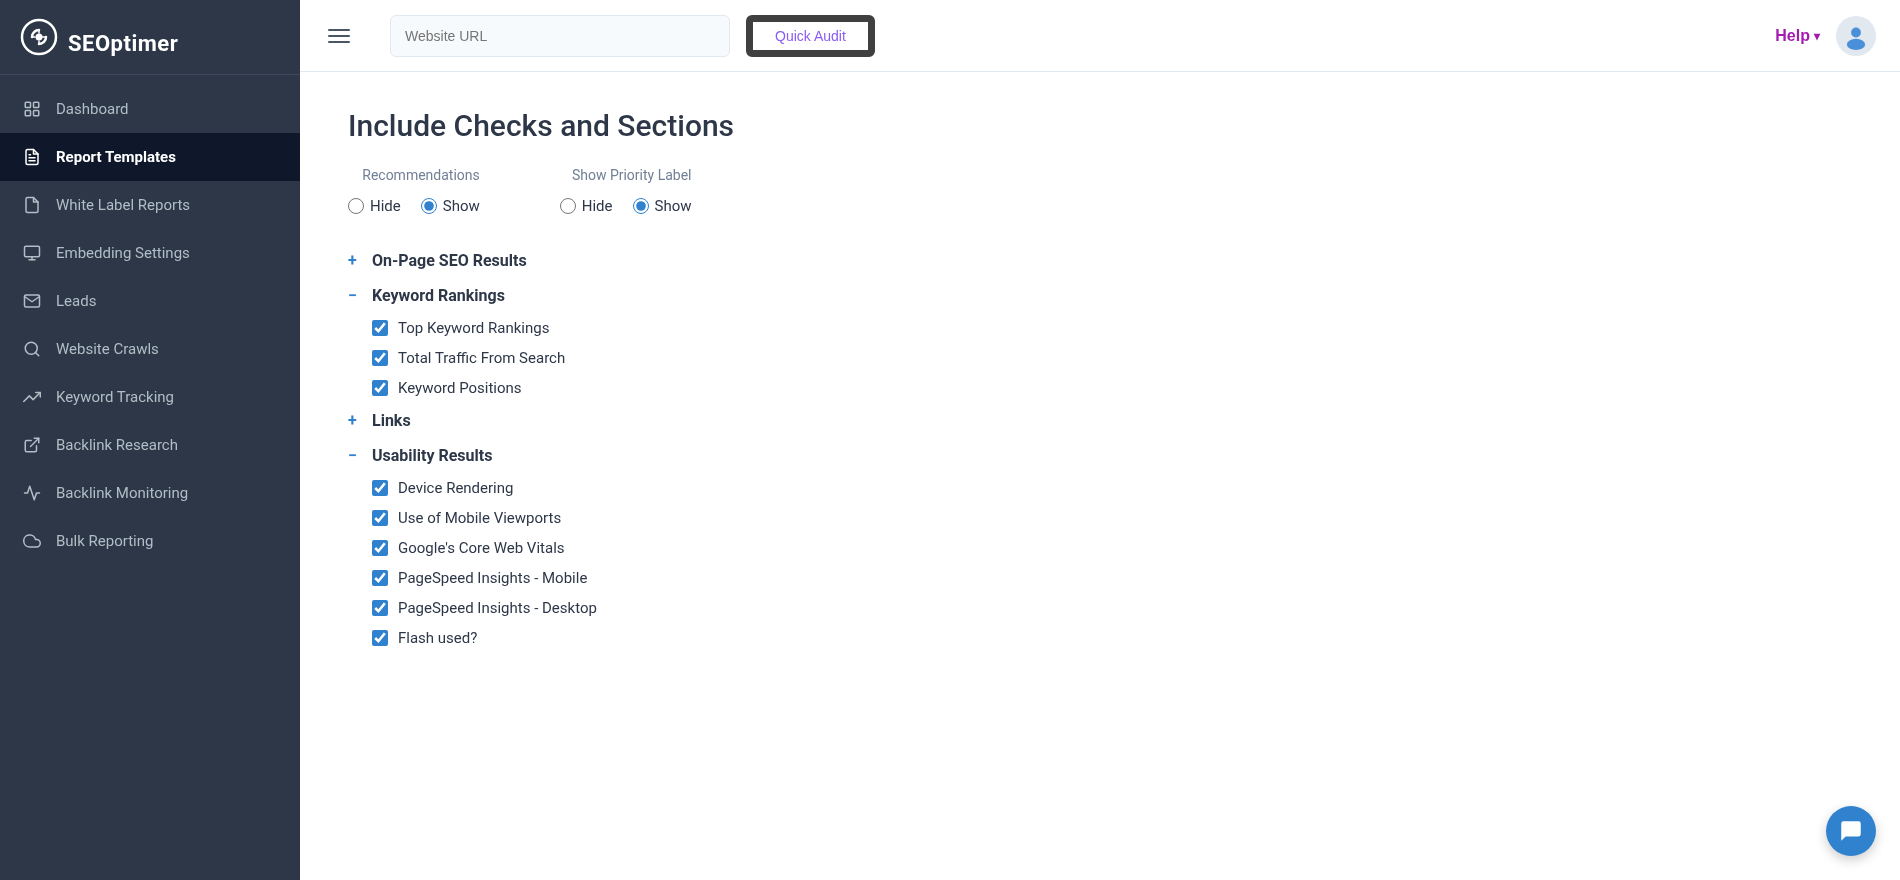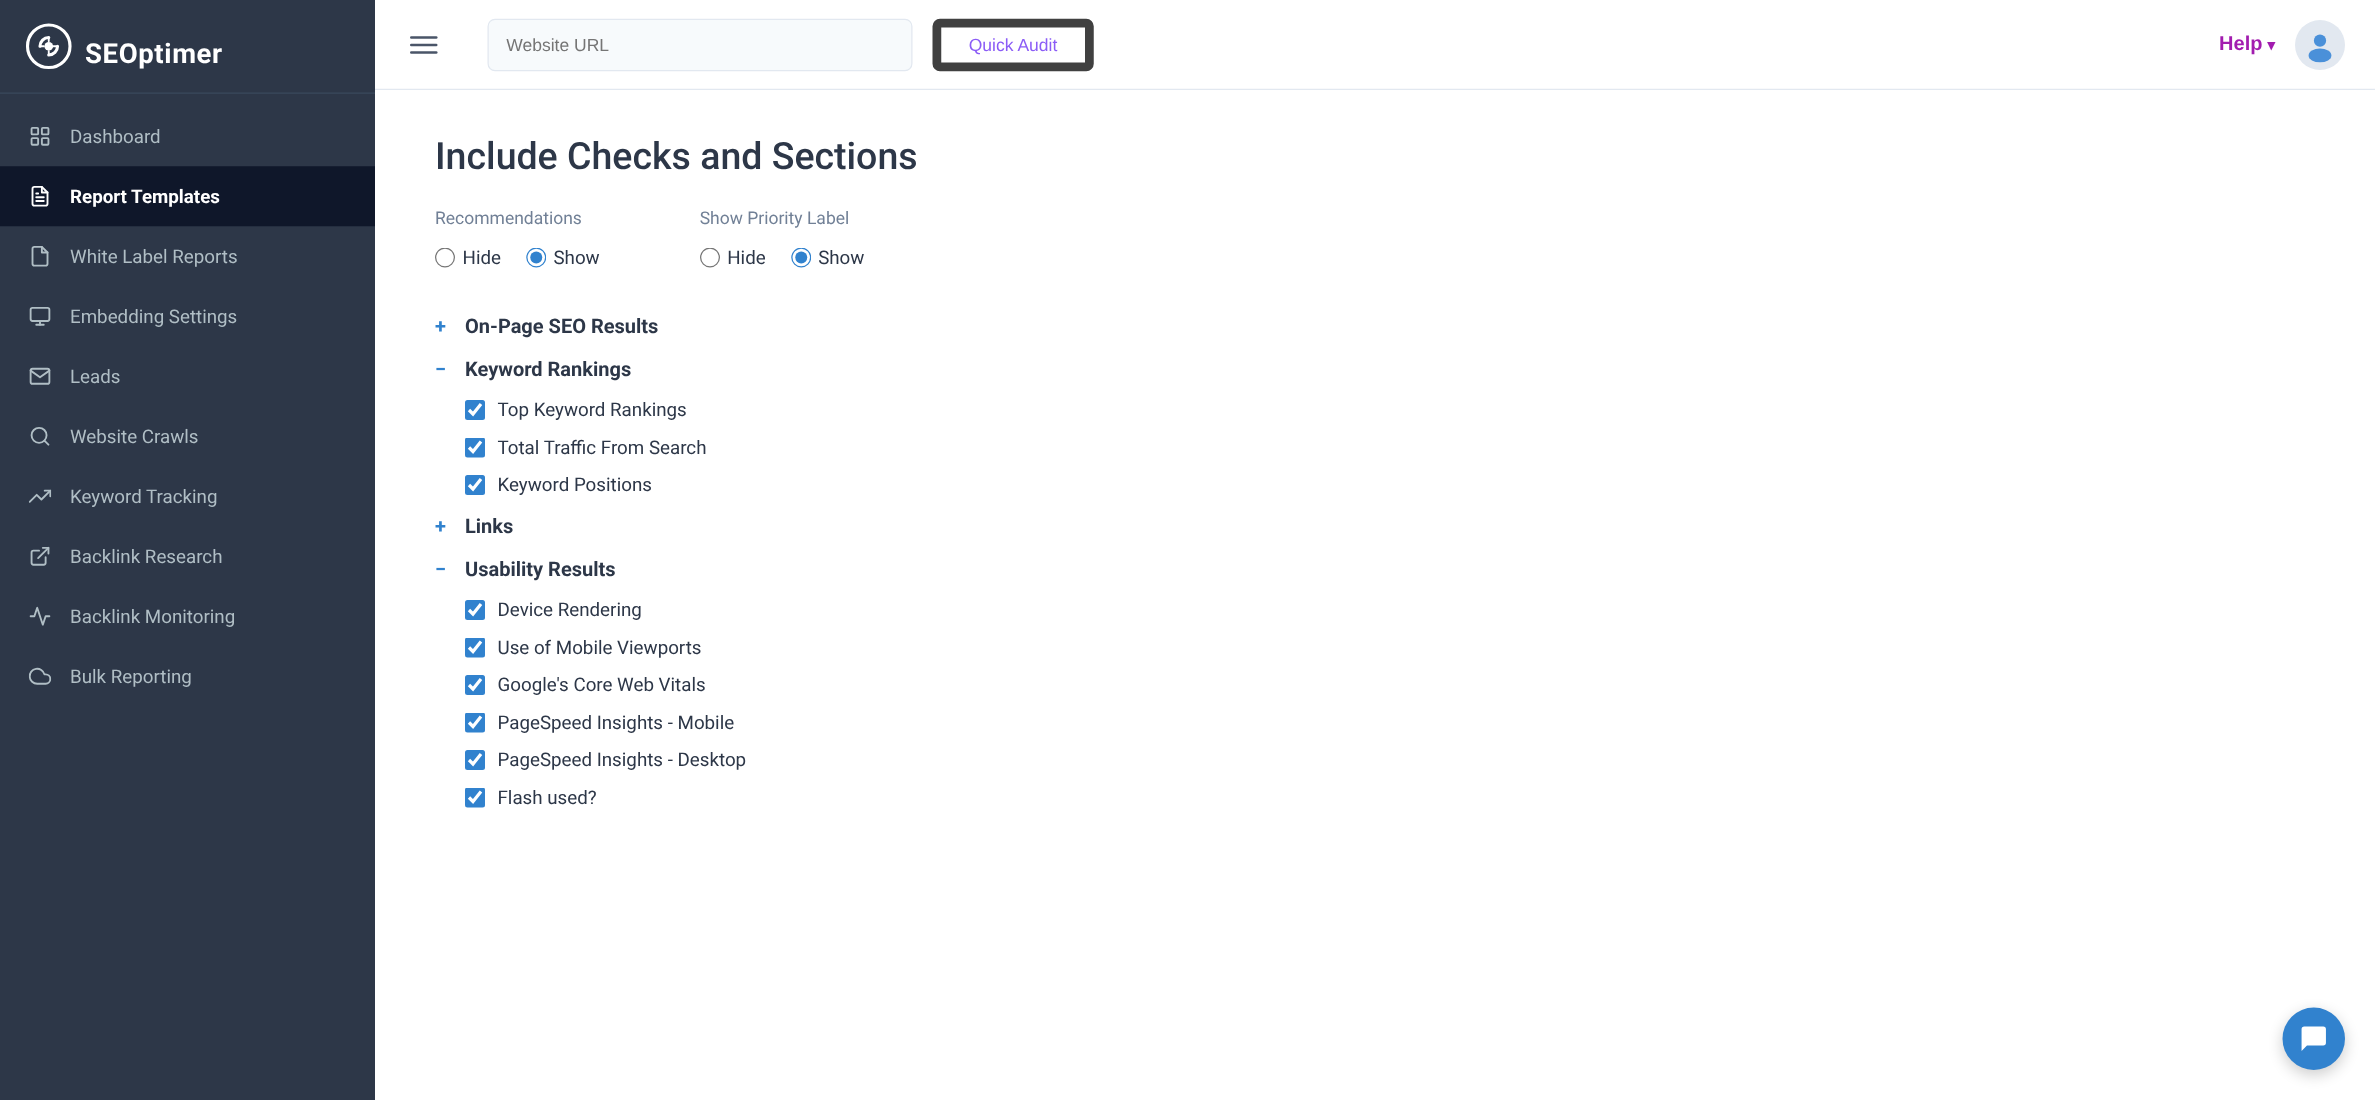--- a/index.html
+++ b/index.html
@@ -149,21 +149,21 @@
       margin-bottom: 24px;
     }
 
     .options-row {
       display: flex;
       gap: 80px;
       margin-bottom: 28px;
       align-items: flex-start;
     }
     .option-group { display: flex; flex-direction: column; gap: 10px; }
-    .option-label { font-size: 14px; color: #718096; margin-bottom: 4px; }
+    .option-label { font-size: 14px; color: #718096; margin-bottom: 4px; text-align: right; }
     .radio-group { display: flex; align-items: center; gap: 20px; }
     .radio-item { display: flex; align-items: center; gap: 6px; cursor: pointer; font-size: 15px; color: #2d3748; }
     .radio-item input[type="radio"] { width: 16px; height: 16px; accent-color: #3182ce; cursor: pointer; }
 
     
     .section-header {
       display: flex;
       align-items: center;
       gap: 8px;
       padding: 8px 0;

